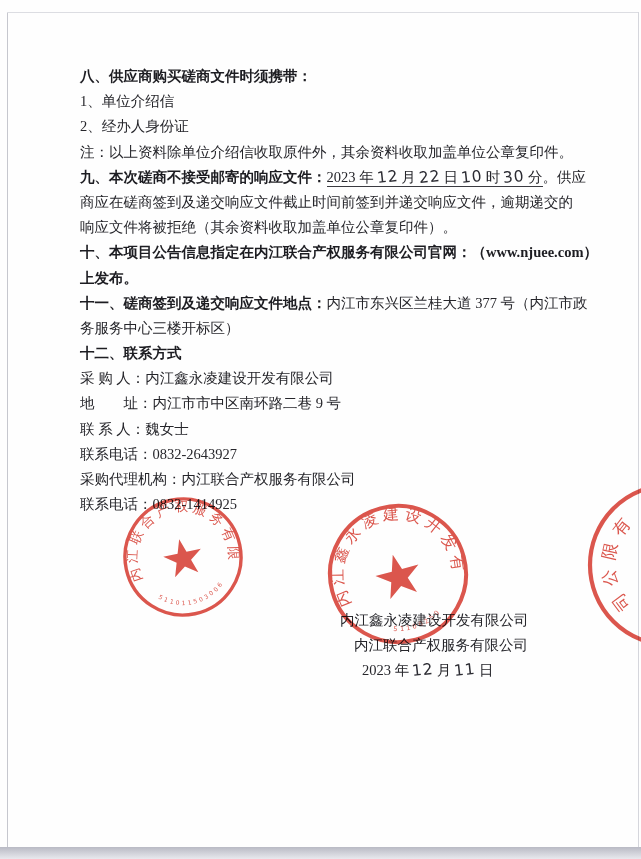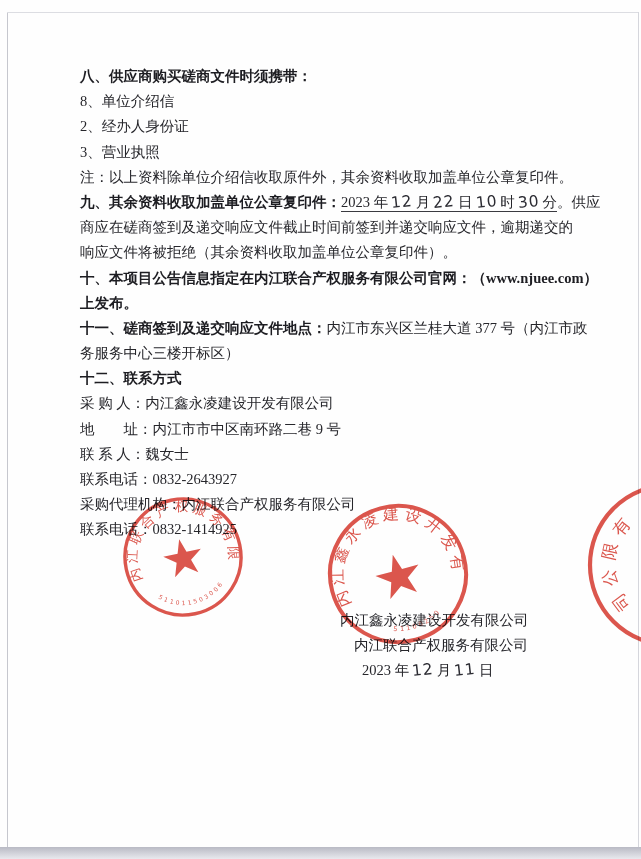--- a/index.html
+++ b/index.html
@@ -41,27 +41,26 @@
 
 <div class="page">
 
   <div class="edge-left"></div>
   <div class="edge-top"></div>
   <div class="edge-right"></div>
   <div class="edge-bottom"></div>
 
   <div class="content">
     <p class="b ml16">八、供应商购买磋商文件时须携带：</p>
-    <p class="ml6">8、单位介绍信</p>
+    <p class="ml6">1、单位介绍信</p>
     <p class="ml6">2、经办人身份证</p>
-    <p class="ml6">3、营业执照</p>
     <p class="ml4">注：以上资料除单位介绍信收取原件外，其余资料收取加盖单位公章复印件。</p>
 
     <p class="ml4">
-      <span class="b">九、其余资料收取加盖单位公章复印件：</span><span class="ul"><span>2023 年</span><span class="hw">12</span><span>月</span><span class="hw">22</span><span>日</span><span class="hw">10</span><span>时</span><span class="hw">30</span><span>分</span></span><span>。供应</span>
+      <span class="b">九、本次磋商不接受邮寄的响应文件：</span><span class="ul"><span>2023 年</span><span class="hw">12</span><span>月</span><span class="hw">22</span><span>日</span><span class="hw">10</span><span>时</span><span class="hw">30</span><span>分</span></span><span>。供应</span>
     </p>
     <p class="ml14">商应在磋商签到及递交响应文件截止时间前签到并递交响应文件，逾期递交的</p>
     <p class="ml14">响应文件将被拒绝（其余资料收取加盖单位公章复印件）。</p>
 
     <p class="b ml4">十、本项目公告信息指定在内江联合产权服务有限公司官网：（www.njuee.com）</p>
     <p class="b ml14">上发布。</p>
 
     <p class="ml4">
       <span class="b">十一、磋商签到及递交响应文件地点：</span><span>内江市东兴区兰桂大道 377 号（内江市政</span>
     </p>

